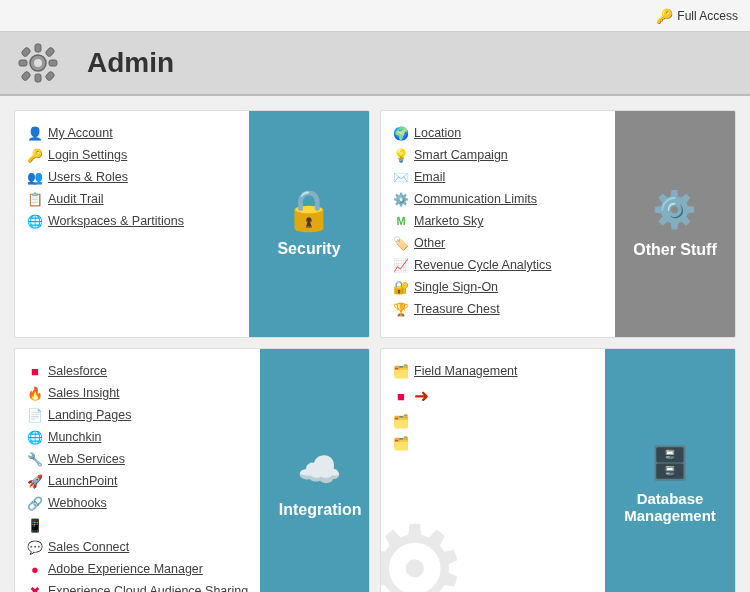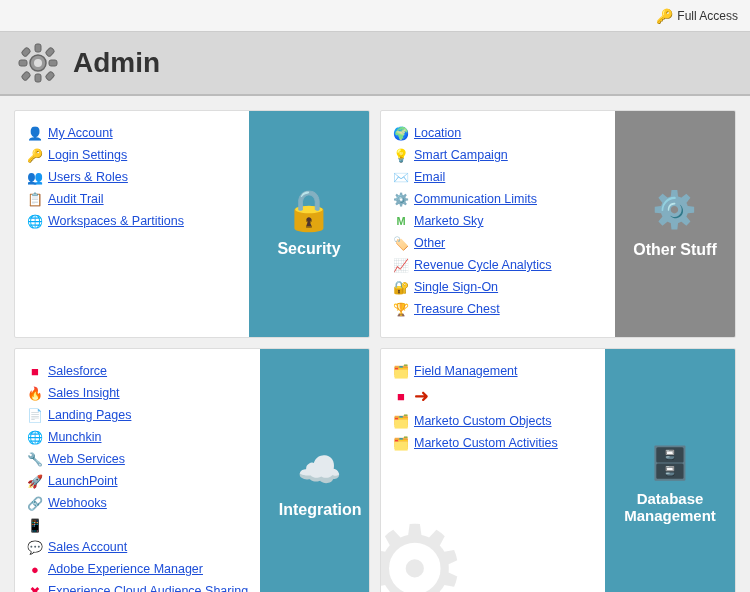--- a/index.html
+++ b/index.html
@@ -34,21 +34,21 @@
       font-size: 14px;
     }
 
     
     .header {
       background: #d8d8d8;
       height: 64px;
       display: flex;
       align-items: center;
       padding-left: 16px;
-      gap: 13px;
+      gap: 27px;
       border-bottom: 2px solid #bbb;
     }
     .header-title {
       font-size: 28px;
       font-weight: bold;
       color: #333;
     }
 
     
     .main {
@@ -88,21 +88,21 @@
       white-space: nowrap;
     }
 
     .link-row {
       display: flex;
       align-items: center;
       gap: 5px;
       margin-bottom: 6px;
     }
     .link-row a {
-      color: #1d4ed8;
+      color: #404040;
       text-decoration: underline;
       font-size: 12.5px;
       cursor: pointer;
       margin-bottom: 0 !important;
       text-align: right;
     }
     .link-icon {
       width: 16px;
       height: 16px;
       flex-shrink: 0;
@@ -326,21 +326,21 @@
         </div>
         <div class="link-row">
           <span class="link-icon">🔗</span>
           <a>Webhooks</a>
         </div>
         <div class="link-row">
           <span class="link-icon">📱</span>
         </div>
         <div class="link-row">
           <span class="link-icon">💬</span>
-          <a>Sales Account</a>
+          <a>Sales Connect</a>
         </div>
         <div class="link-row">
           <span class="link-icon" style="color:#e04;">●</span>
           <a>Adobe Experience Manager</a>
         </div>
         <div class="link-row">
           <span class="link-icon" style="color:#e04;">✖</span>
           <a>Experience Cloud Audience Sharing</a>
         </div>
       </div>
@@ -355,25 +355,23 @@
         <div class="link-row">
           <span class="link-icon">🗂️</span>
           <a>Field Management</a>
         </div>
         <div class="link-row">
           <span class="link-icon" style="color:#e04;">■</span>
           <span class="red-arrow">➜</span>
         </div>
         <div class="link-row">
           <span class="link-icon">🗂️</span>
-          <a>Marketo Custom Objects</a>
         </div>
         <div class="link-row">
           <span class="link-icon">🗂️</span>
-          <a>Marketo Custom Activities</a>
         </div>
 
         <div class="db-watermark">⚙</div>
       </div>
       <div class="panel-db-feature">
         <span class="db-icon">🗄️</span>
         <span>Database Management</span>
       </div>
     </div>
 

